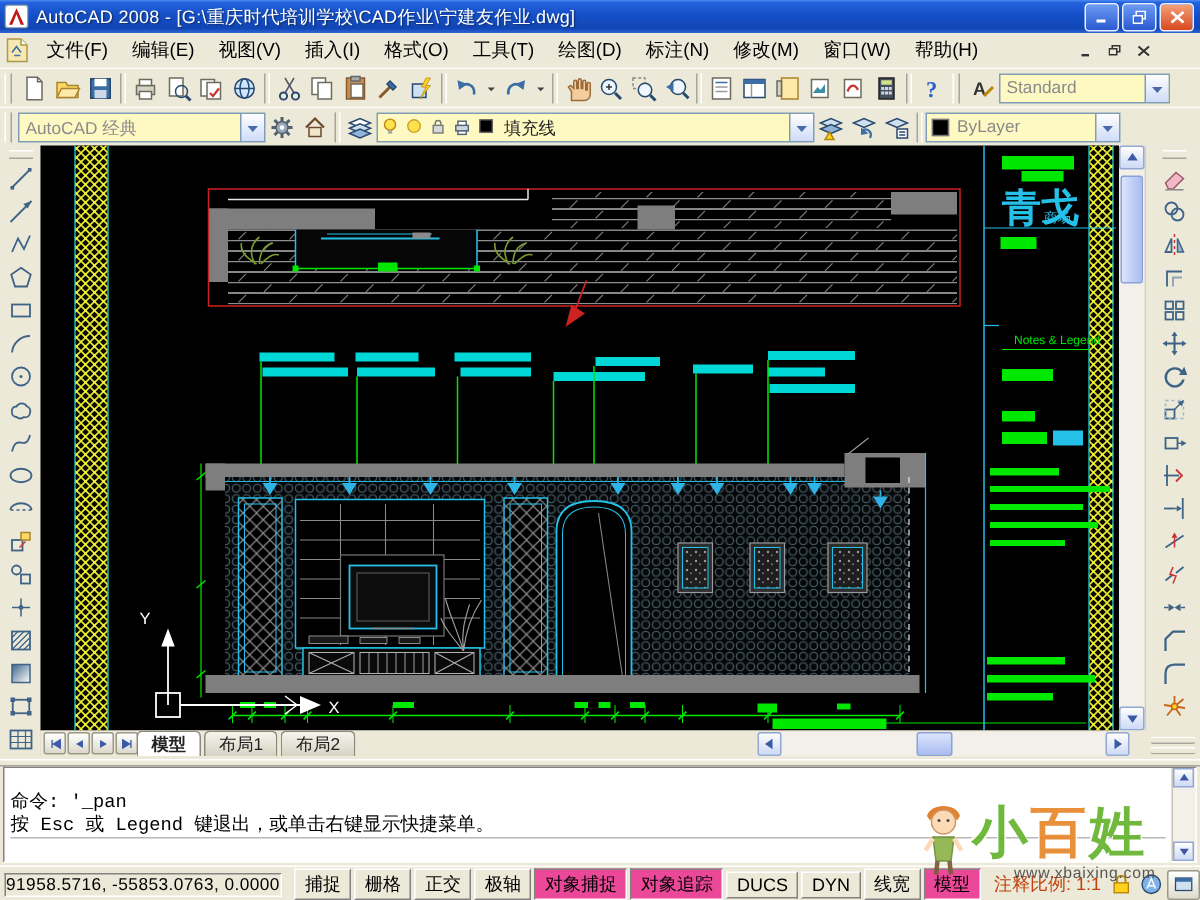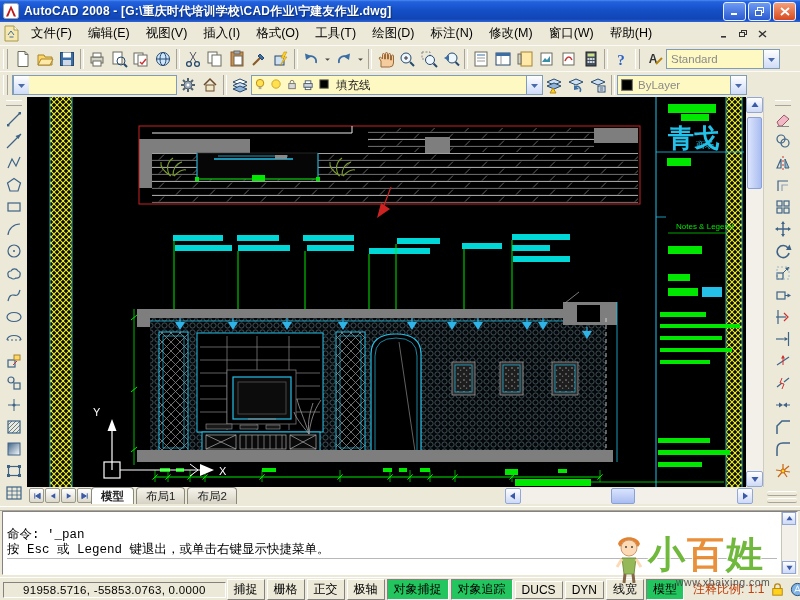--- a/index.html
+++ b/index.html
@@ -2,21 +2,21 @@
 <html><head>
 <meta charset="utf-8">
 <style>
   html,body{margin:0;padding:0}
   #app{position:relative;width:800px;height:600px;background:#ece9d8;overflow:hidden;
        font-family:"Liberation Sans","DejaVu Sans",sans-serif;user-select:none}
   
   .titlebar{position:absolute;left:0;top:0;width:800px;height:22px;display:flex;align-items:center;
     background:linear-gradient(180deg,#4a8cf2 0%,#2361de 8%,#1550c8 45%,#1145b4 86%,#2e66d8 100%);color:#fff}
   .app-icon{width:16px;height:16px;margin-left:3px;flex:0 0 auto}
-  .title-text{font-weight:bold;font-size:12px;margin-left:5px;white-space:nowrap;overflow:hidden;flex:1;
+  .title-text{font-weight:normal;font-size:12px;margin-left:5px;white-space:nowrap;overflow:hidden;flex:1;
     text-shadow:1px 1px 1px #10306e;letter-spacing:.2px}
   .tb-btns{display:flex;gap:2px;margin-right:4px}
   .tb-btn{width:21px;height:17px;border-radius:3px;border:1px solid #e8f0ff;display:flex;align-items:center;
     justify-content:center;background:linear-gradient(#6d9bf4,#2a5ad0)}
   .tb-btn.close{background:linear-gradient(#f4a07a,#d8491e)}
   
   .menubar{position:absolute;top:22px;left:0;width:775px;height:23px;background:#ece9d8;display:flex;
     align-items:center;font-size:12.5px;color:#000}
   .mdi-icon{width:17px;height:17px;margin:0 3px}
   .menu-item{padding:3px 8px}
@@ -76,26 +76,26 @@
   .cmd-text{flex:1;font-family:"Liberation Mono","DejaVu Sans Mono",monospace;font-size:12.5px;color:#000;
     padding:16px 4px;line-height:15px;overflow:hidden}
   .cmd-input{border-top:1px solid #b8b8b8;height:15px}
   .cmd-scroll{width:15px;border-left:1px solid #c8c4b8;background:#f2f0e9;display:flex;flex-direction:column;
     justify-content:space-between}
   .cmd-sbtn{width:14px;height:13px;background:linear-gradient(#fefefd,#cdd9f6);border:1px solid #93a7d4;
     display:flex;align-items:center;justify-content:center;box-sizing:border-box}
   
   .statusbar{position:absolute;left:0;top:577px;width:800px;height:23px;background:#ece9d8;display:flex;
     align-items:center;border-top:1px solid #fff;font-size:12px}
-  .coords{border:1px solid;border-color:#848280 #fff #fff #848280;padding:1px 19px;margin-left:3px;
+  .coords{border:1px solid;border-color:#848280 #fff #fff #848280;padding:1px 0;margin-left:3px;
     font-size:11.5px;letter-spacing:.3px;white-space:nowrap}
   .stspacer{width:26px}
   .stbtn{border:1px solid;border-color:#fff #848280 #848280 #fff;background:#ece9d8;padding:1px 6px;
     margin:16px 1px;white-space:nowrap}
-  .stbtn.pressed{border-color:#848280 #fff #fff #848280;background:#22c55e}
+  .stbtn.pressed{border-color:#848280 #fff #fff #848280;background:#ec4899}
   .annscale{margin-left:8px;white-space:nowrap;color:#c2410c}
   .tray{display:flex;align-items:center;gap:2px;margin-left:4px}
   .tray .tbico{width:18px;height:18px}
   .traybtn{border:1px solid #9a9a8c;border-radius:2px;display:flex;align-items:center;background:linear-gradient(#fff,#e0dccc);
     height:18px;padding:0 2px}
   
   .watermark{position:absolute;left:608px;top:528px;width:192px;height:72px;z-index:50;pointer-events:none;opacity:.92}
   .wm-chars{position:absolute;left:40px;top:2px;font-size:37px;font-weight:bold;letter-spacing:2px;white-space:nowrap;
     text-shadow:1px 1px 0 #fff,-1px -1px 0 #fff}
   .wm-c0,.wm-c2{color:#64b42d}.wm-c1{color:#e8872a}
@@ -363,20 +363,21 @@
           <svg width="9" height="9" viewBox="0 0 9 9">
             <polygon points="1,3 8,3 4.5,7" fill="#4a6aaa"></polygon>
           </svg>
         </span>
     </span>
   </div>
 
   <div class="tbrow tbrow2">
     <span class="grip"></span>
     <span class="combo" style="width:163px">
+      <span class="cval" style="color:#8a8a8a">AutoCAD 经典</span>
       <span class="carrow">
           <svg width="9" height="9" viewBox="0 0 9 9">
             <polygon points="1,3 8,3 4.5,7" fill="#4a6aaa"></polygon>
           </svg>
         </span>
     </span>
     <span id="ws-icons" style="display:flex;align-items:center">
         <span class="tbico">
           <svg viewBox="0 0 18 18" style="width:18px;height:18px">
             <circle cx="9" cy="9" r="4" fill="#9aa8b8" stroke="#51606f"></circle>

